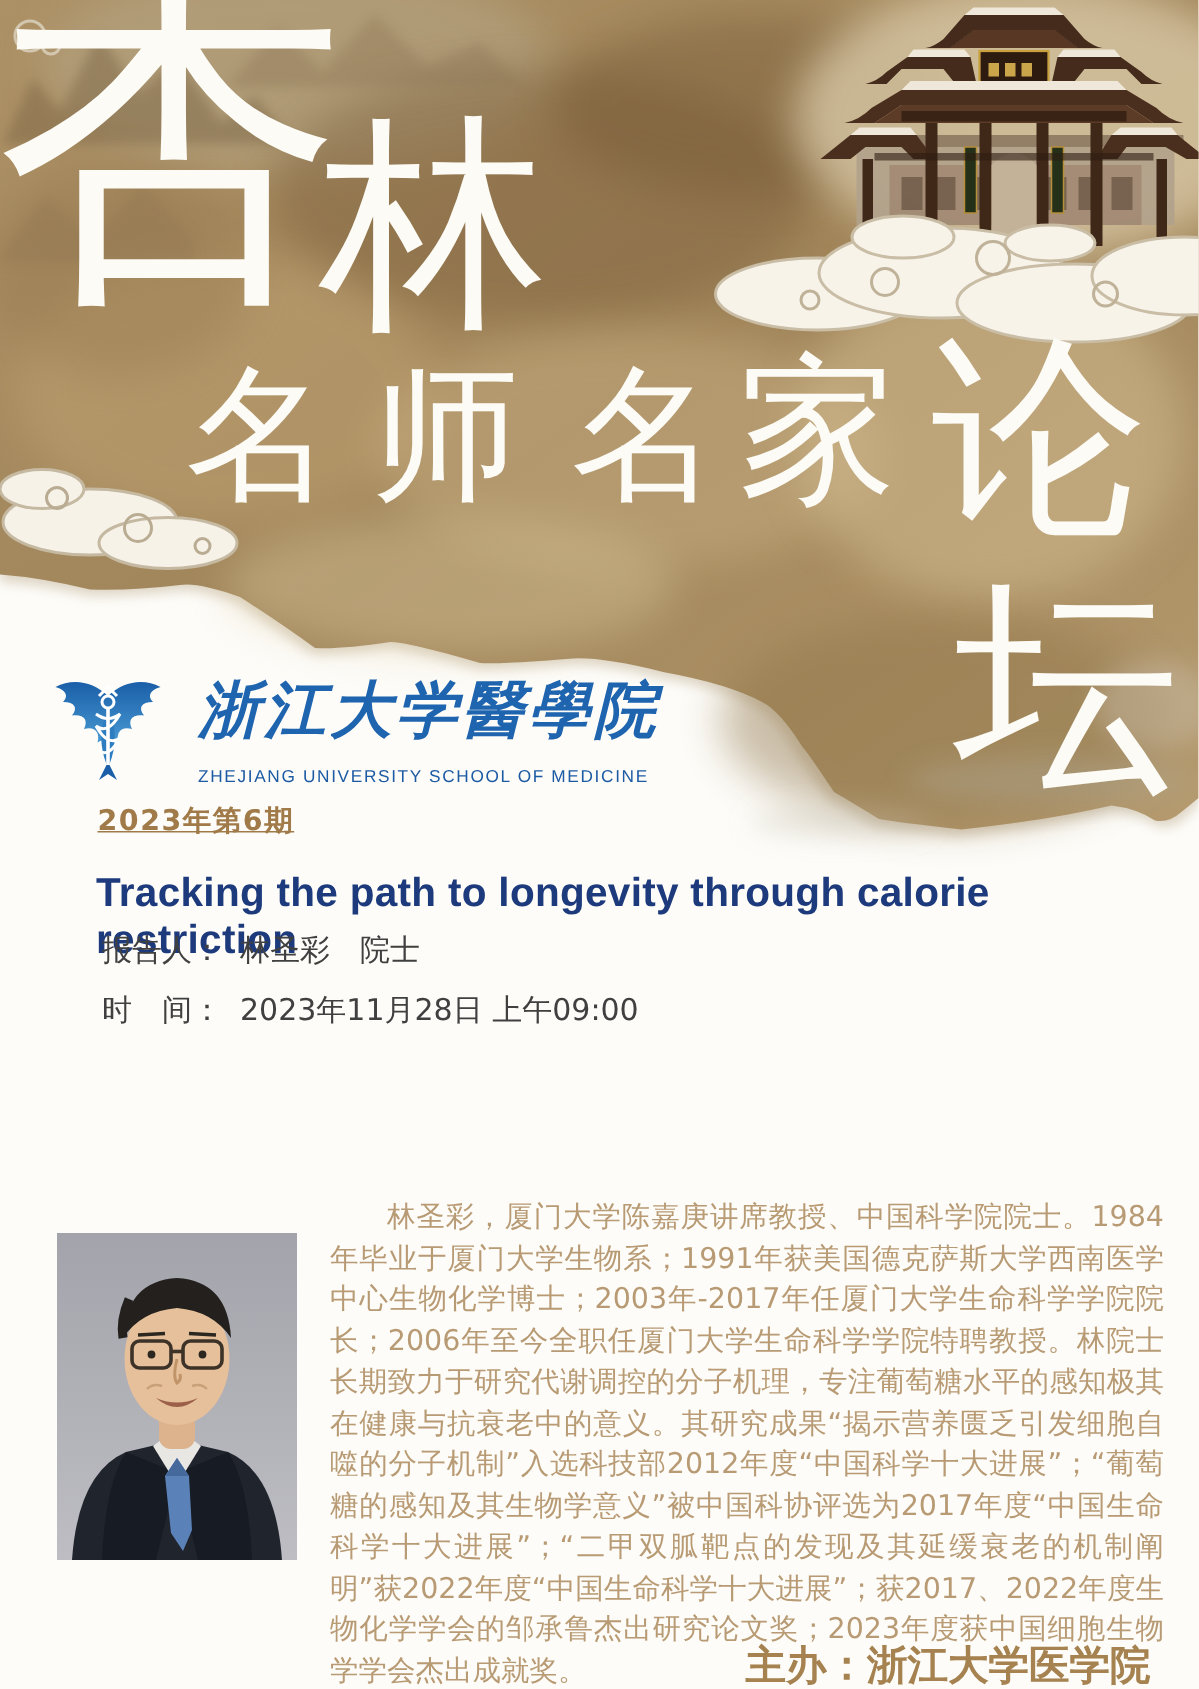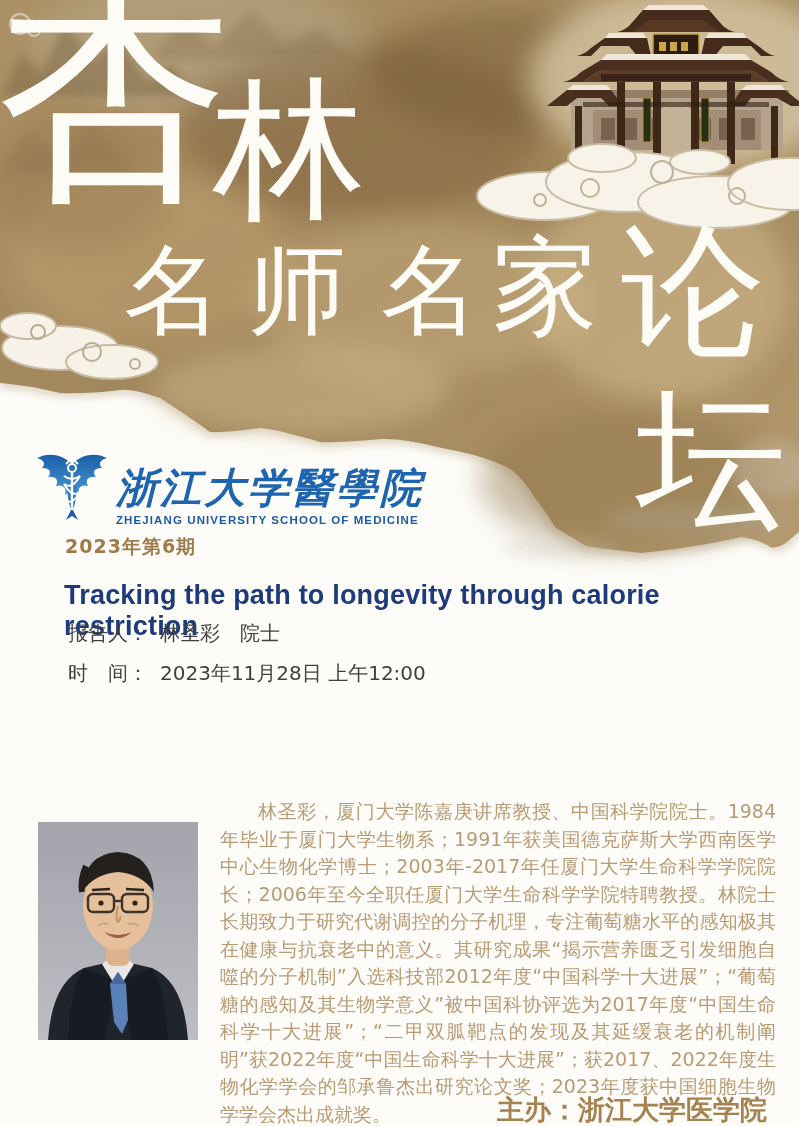--- a/index.html
+++ b/index.html
@@ -18,34 +18,34 @@
   }
   #char-xing{left:-2px;top:-22px;font-size:232px;}
   #char-lin{left:213px;top:74px;font-size:152px;}
   #char-ming1{left:124px;top:241px;font-size:98px;}
   #char-shi{left:248px;top:241px;font-size:98px;}
   #char-ming2{left:381px;top:241px;font-size:98px;}
   #char-jia{left:492px;top:234px;font-size:106px;}
   #char-lun{left:621px;top:219px;font-size:144px;}
   #char-tan{left:636px;top:384px;font-size:150px;}
   
-  #logo-row{left:36px;top:450px;display:flex;align-items:flex-end;}
+  #logo-row{left:36px;top:450px;display:flex;align-items:flex-start;gap:16px;}
   #logo-text-block{margin-left:8px;}
   #logo-cn{
     color:#1e64ae;font-size:41px;line-height:46px;letter-spacing:3px;
     font-family:"DejaVu Serif","Liberation Serif",serif;
     font-style:italic;font-weight:bold;white-space:nowrap;
   }
   #logo-en{
-    color:#1d5aa4;font-size:11.5px;font-weight:bold;letter-spacing:1.1px;
-    margin-top:3px;white-space:nowrap;
+    color:#1d5aa4;font-size:11.5px;font-weight:normal;letter-spacing:1.1px;
+    margin-top:16px;white-space:nowrap;
     font-family:"Liberation Sans",sans-serif;
   }
   
-  #issue-line{left:65px;top:534px;color:#a07a48;font-size:19px;letter-spacing:1px;font-weight:bold;}
+  #issue-line{left:65px;top:534px;color:#a07a48;font-size:19px;letter-spacing:1px;font-weight:bold;text-decoration:underline;}
   #talk-title{
     left:64px;top:580px;width:690px;color:#1d3b7c;font-size:27px;font-weight:bold;
     font-family:"Liberation Sans",sans-serif;letter-spacing:0.2px;
   }
   
   #info-list{left:68px;top:620px;color:#404040;font-size:20px;}
   .info-row{display:flex;margin-bottom:13px;}
   .info-label{width:92px;white-space:pre;}
   .info-value{white-space:pre;}
   
@@ -245,21 +245,21 @@
 <div class="abs" id="issue-line">2023年第6期</div>
 <div class="abs" id="talk-title">Tracking the path to longevity through calorie restriction</div>
 
 <div class="abs" id="info-list">
   <div class="info-row">
     <span class="info-label">报告人：</span>
     <span class="info-value">林圣彩　院士</span>
   </div>
   <div class="info-row">
     <span class="info-label">时　间：</span>
-    <span class="info-value">2023年11月28日 上午12:00</span>
+    <span class="info-value">2023年11月28日 上午09:00</span>
   </div>
 </div>
 
 <div class="abs" id="bio-section">
   <svg id="speaker-photo" width="160" height="218" viewBox="0 0 160 218" xmlns="http://www.w3.org/2000/svg">
     <defs>
       <linearGradient id="pbg" x1="0" y1="0" x2="0" y2="1">
         <stop offset="0" stop-color="#a3a3ab"></stop>
           <stop offset="1" stop-color="#bdbdc3"></stop>
       </linearGradient>

